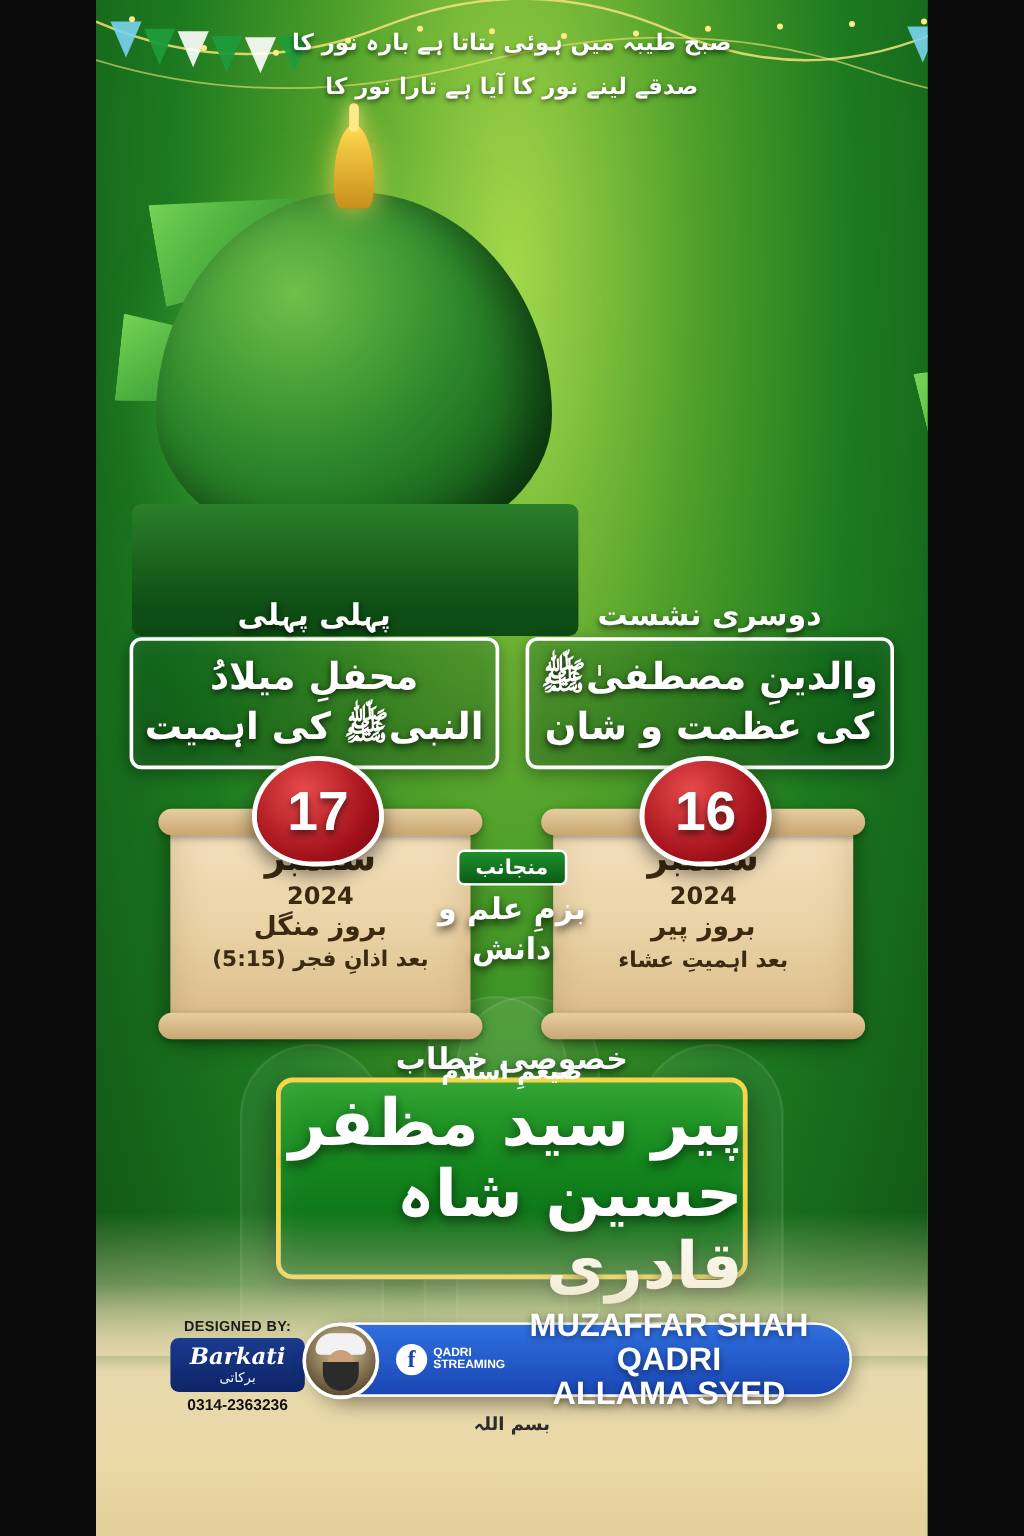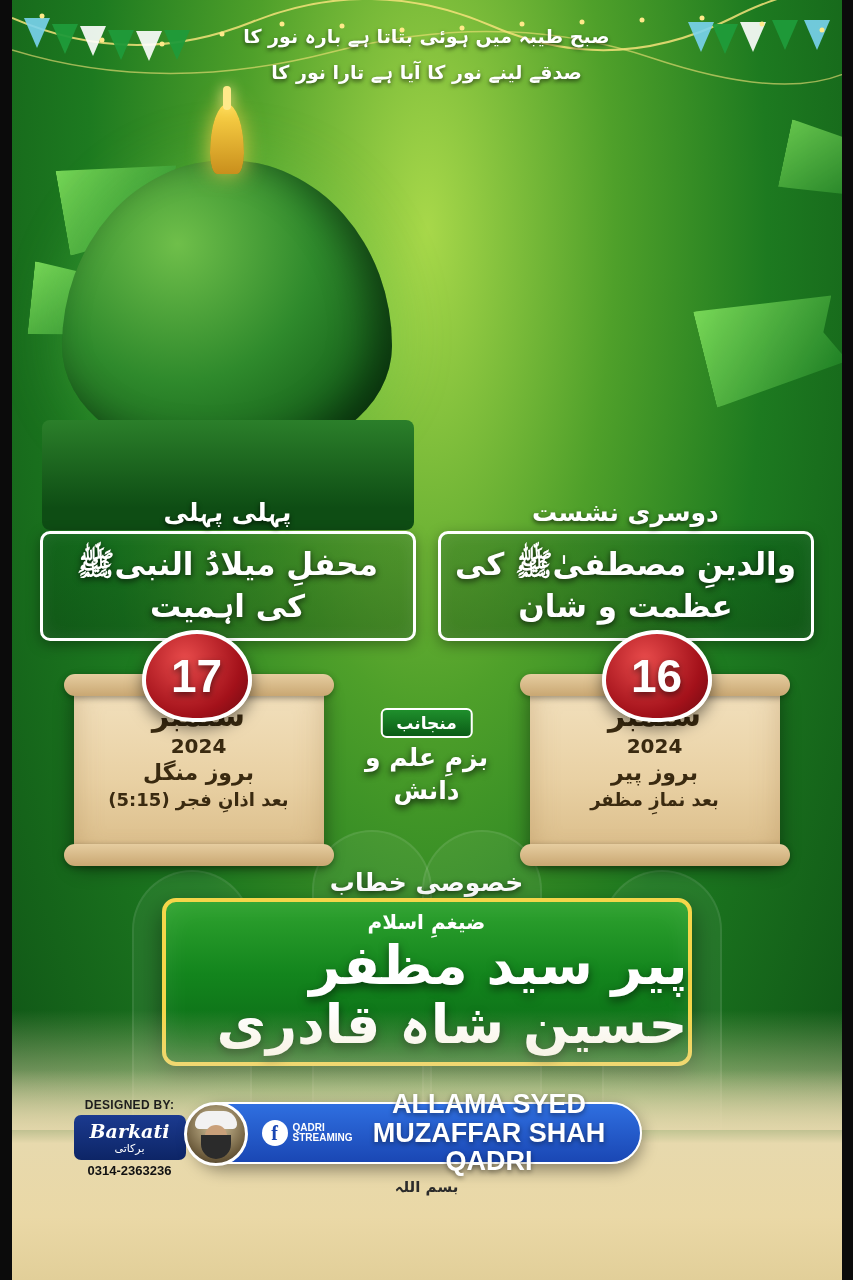--- a/index.html
+++ b/index.html
@@ -2,21 +2,21 @@
 <html><head>
 <meta charset="utf-8">
 <style>
   * { box-sizing: border-box; margin: 0; padding: 0; }
   html, body { background: #0b0b0b; }
   body {
     font-family: "Liberation Sans", sans-serif;
   }
   .poster {
     position: relative;
-    width: 830px;
+    width: 693px;
     height: 1280px;
     margin: 0 auto;
     overflow: hidden;
     background:
       radial-gradient(ellipse at 50% 18%, #a8d84a 0%, #4fa02a 32%, #1d7a20 58%, #0d4d14 100%),
       linear-gradient(180deg, #0d5c17 0%, #1d7a20 40%, #7fbf3a 75%, #e9dcb4 100%);
   }
   
   .sand {
     position: absolute; left: 0; right: 0; bottom: 0; height: 210px;
@@ -398,21 +398,21 @@
     </div>
   </div>
 
   <div class="dates">
 
     <div class="scroll right">
       <div class="scroll-text">
         <div class="d-month">ستمبر</div>
         <div class="d-year">2024</div>
         <div class="d-day">بروز پیر</div>
-        <div class="d-time">بعد نمازِ مظفر</div>
+        <div class="d-time">بعد اہمیتِ عشاء</div>
       </div>
     </div>
     <div class="badge right">
       <span>16</span>
     </div>
 
     <div class="scroll left">
       <div class="scroll-text">
         <div class="d-month">ستمبر</div>
         <div class="d-year">2024</div>
@@ -455,20 +455,20 @@
       <div class="beard"></div>
     </div>
     <div class="live-fb">
       <div class="fb-circle">f</div>
       <div class="live-text">
         <div>QADRI</div>
         <div>STREAMING</div>
       </div>
     </div>
     <div class="live-names">
+      <div>MUZAFFAR SHAH QADRI</div>
       <div>ALLAMA SYED</div>
-      <div>MUZAFFAR SHAH QADRI</div>
     </div>
   </div>
 
   <div class="venue-crest">بسم اللہ</div>
 
 </div>
 
 </body></html>

